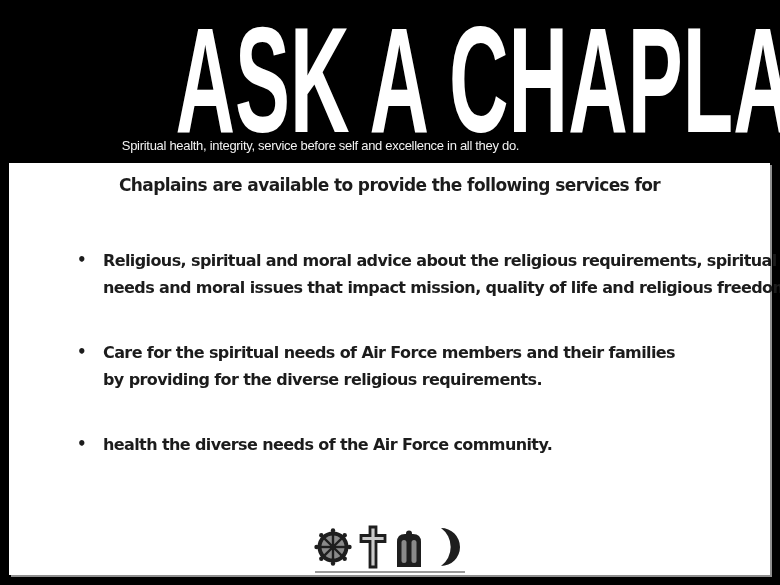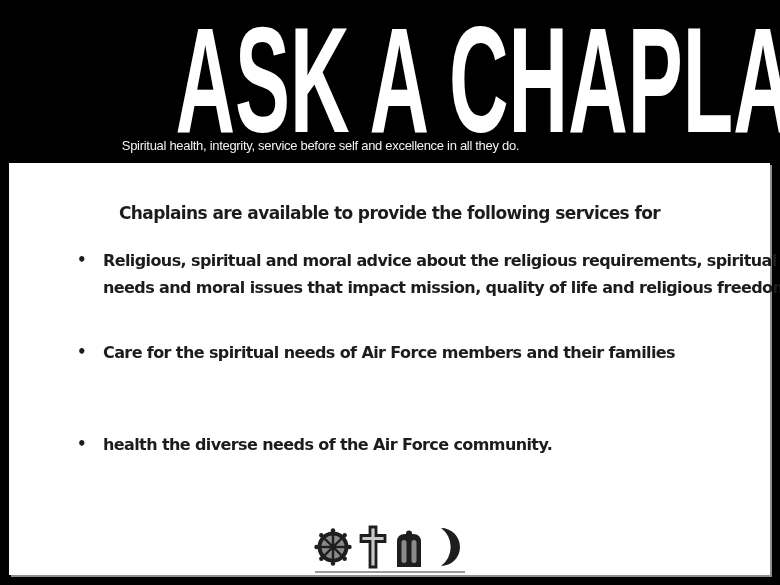--- a/index.html
+++ b/index.html
@@ -51,21 +51,21 @@
     position: absolute;
     top: 9px; left: 0; width: 100%;
     text-align: center;
     color: #1c1c1c;
     font-family: "DejaVu Sans", sans-serif;
     font-weight: bold;
     font-size: 17px;
     line-height: 26px;
     letter-spacing: -0.6px;
   }
-  .intro div { white-space: nowrap; margin-top: 28px; }
+  .intro div { white-space: nowrap; }
 
   .bullet {
     position: absolute;
     left: 0; width: 100%;
     box-sizing: border-box;
     padding-left: 68px;
     display: flex;
     color: #1c1c1c;
     font-family: "DejaVu Sans", sans-serif;
     font-weight: bold;
@@ -121,20 +121,21 @@
       <div class="lines">
         <div>Religious, spiritual and moral advice about the religious requirements, spiritual</div>
         <div>needs and moral issues that impact mission, quality of life and religious freedom.</div>
       </div>
     </div>
 
     <div class="bullet b2">
       <span class="dot">•</span>
       <div class="lines">
         <div>Care for the spiritual needs of Air Force members and their families</div>
+        <div>by providing for the diverse religious requirements.</div>
       </div>
     </div>
 
     <div class="bullet b3">
       <span class="dot">•</span>
       <div class="lines">
         <div>health the diverse needs of the Air Force community.</div>
       </div>
     </div>
 

